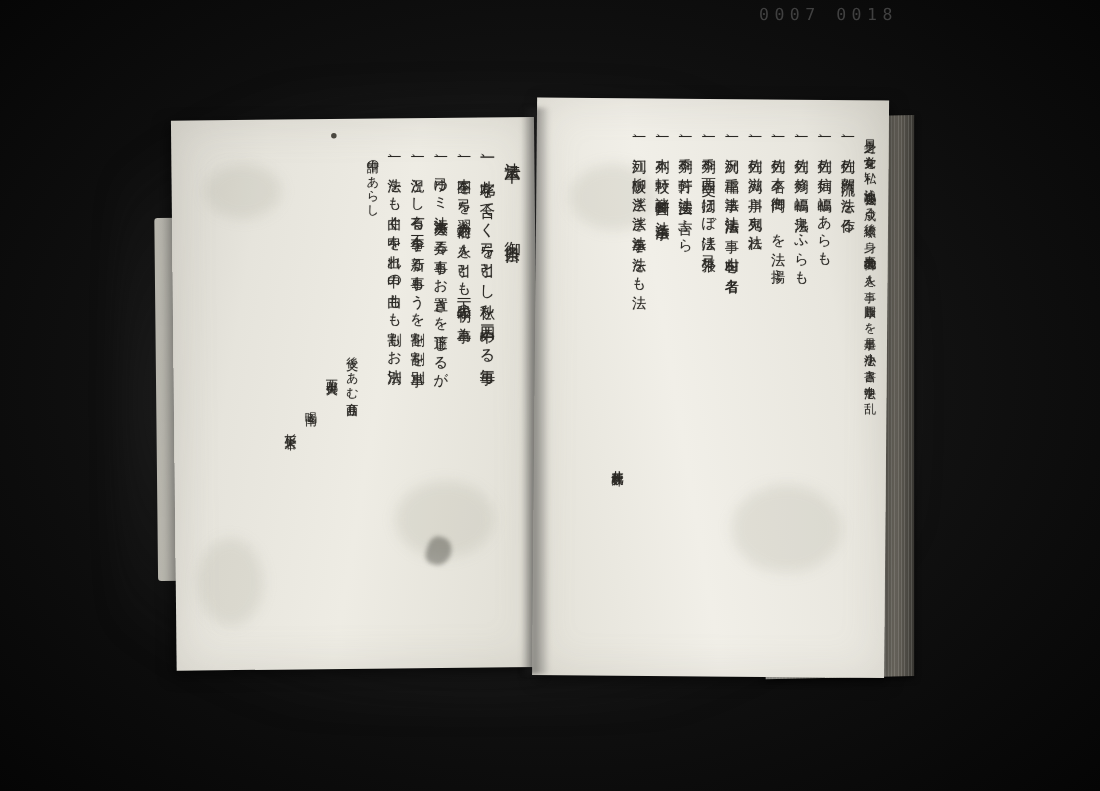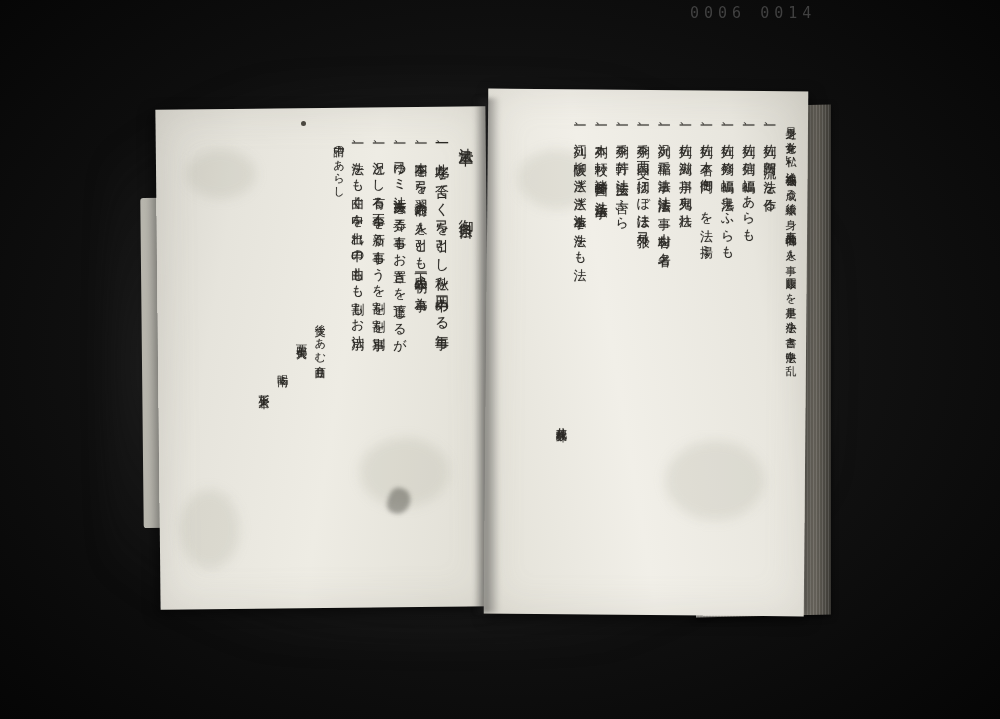--- a/index.html
+++ b/index.html
@@ -188,21 +188,21 @@
     border-radius: 50%;
     background: #4a4740;
   }
 </style>
 </head>
 <body>
 
 <div id="plate">
   <div id="film-border"></div>
 
-  <div id="frame-numbers">0006  0014</div>
+  <div id="frame-numbers">0007  0018</div>
 
   <div id="book">
     <div id="book-shadow"></div>
 
     <div id="page-block"></div>
 
     <div id="left-edge-tab"></div>
 
     <div id="left-leaf">
       <div class="stain" style="left:30px; top:40px; width:70px; height:50px;"></div>

